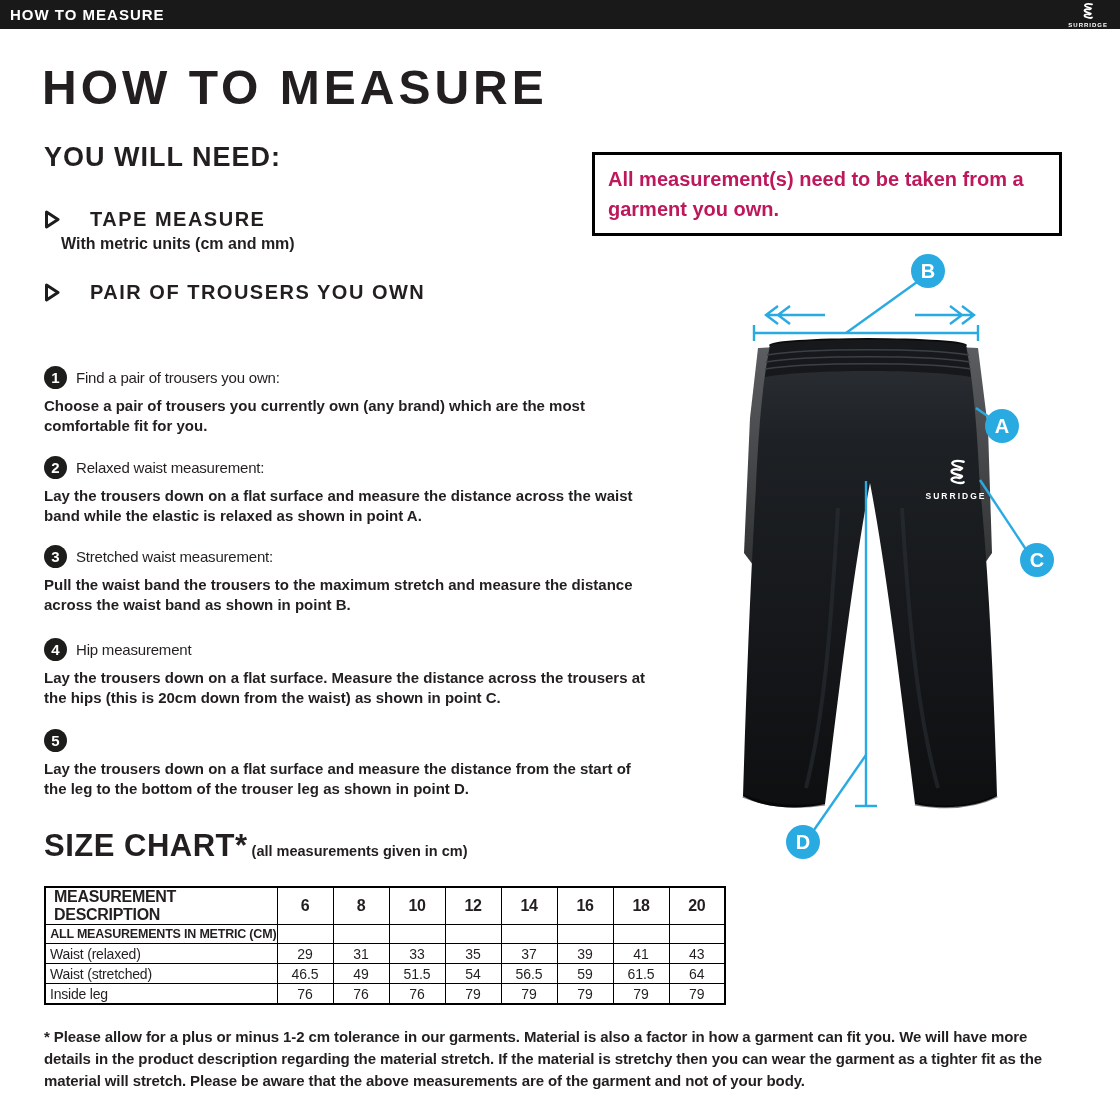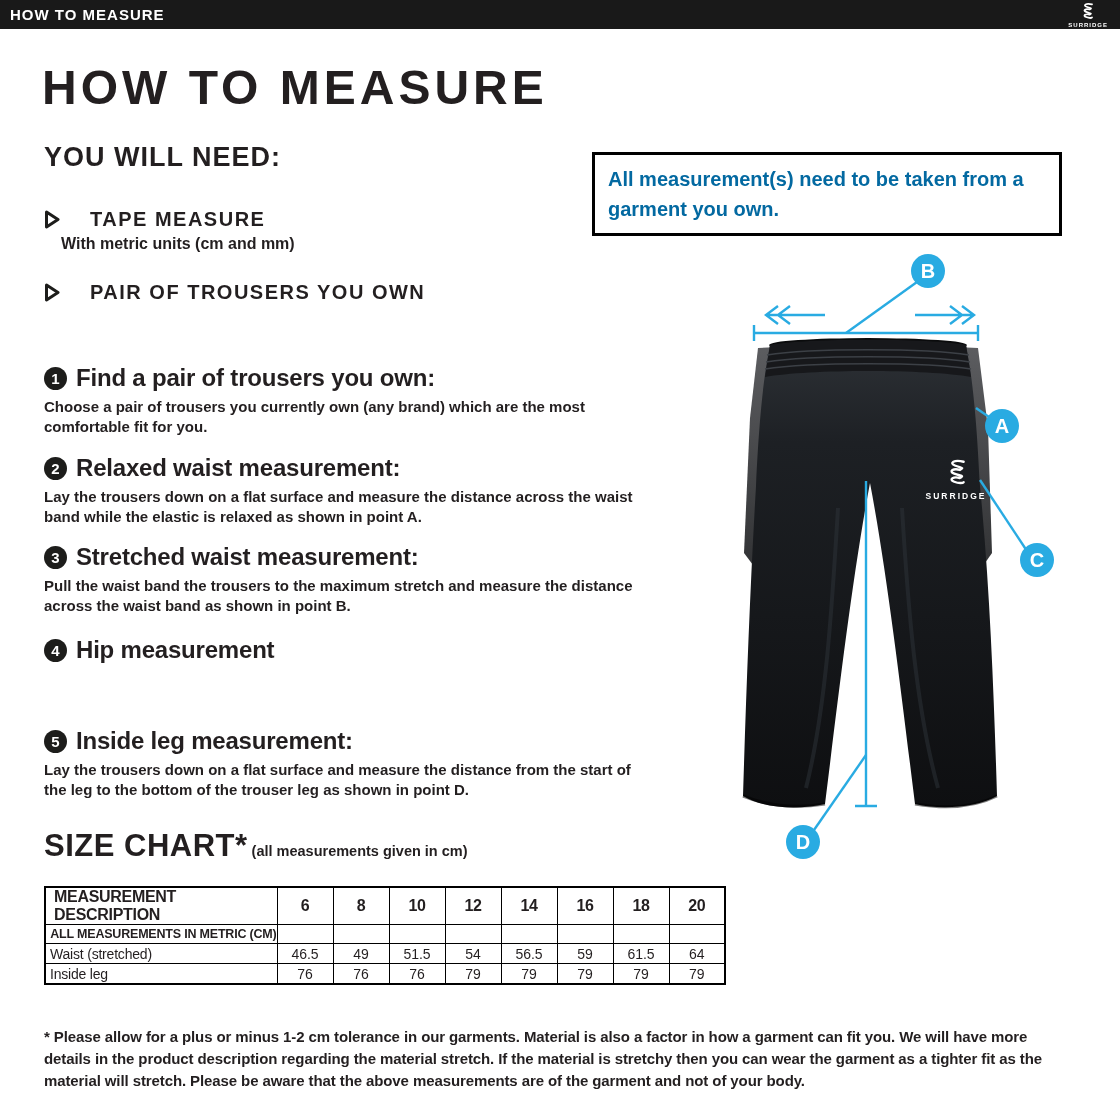--- a/index.html
+++ b/index.html
@@ -13,47 +13,47 @@
   .topbar{left:0;top:0;width:1120px;height:29px;background:#191919;display:flex;align-items:center;justify-content:space-between;padding:0 10px;box-sizing:border-box;}
   .topbar-title{color:#fff;font-weight:700;font-size:15px;letter-spacing:1px;}
   .topbar-logo{display:flex;flex-direction:column;align-items:center;margin-right:2px;}
   .topbar-logo .brand-text{color:#fff;font-size:6px;font-weight:700;letter-spacing:1px;line-height:1;margin-top:1px;}
 
   
   .h1{left:42px;top:64px;font-size:48px;font-weight:700;letter-spacing:4px;line-height:1;}
   .h2{left:44px;top:144px;font-size:27px;font-weight:700;letter-spacing:1px;line-height:1;}
 
   
-  .notebox{left:592px;top:152px;width:470px;box-sizing:border-box;border:3px solid #000;padding:9px 13px;font-size:20px;font-weight:700;line-height:1.5;color:#0369a1;}
+  .notebox{left:592px;top:152px;width:470px;box-sizing:border-box;border:3px solid #000;padding:9px 13px;font-size:20px;font-weight:700;line-height:1.5;color:#be185d;}
 
   
   .need{left:44px;width:560px;}
   .need-head{display:flex;align-items:center;gap:29px;}
   .need-label{font-size:20px;font-weight:700;letter-spacing:1.5px;line-height:1;}
   .need-desc{font-size:16px;font-weight:700;margin-top:5px;margin-left:17px;line-height:1.2;}
 
   
   .step{left:44px;width:612px;}
   .step-head{display:flex;align-items:center;gap:9px;}
   .step-num{width:23px;height:23px;border-radius:50%;background:#1d1d1b;color:#fff;font-size:15px;font-weight:700;display:flex;align-items:center;justify-content:center;flex:0 0 23px;}
-  .step-title{font-size:24px;font-weight:700;letter-spacing:-0.2px;line-height:1;}
+  .step-title{font-size:15px;font-weight:400;letter-spacing:-0.2px;line-height:1;}
   .step-body{font-size:15px;font-weight:700;line-height:1.33;margin-top:7px;}
 
   
   .sizechart-head{left:44px;top:830px;display:flex;align-items:baseline;gap:4px;}
   .sizechart-title{font-size:31px;font-weight:700;letter-spacing:0.5px;line-height:1;}
   .sizechart-sub{font-size:14.5px;font-weight:700;}
 
   table.sizes{left:44px;top:886px;border-collapse:collapse;border:2px solid #000;table-layout:fixed;}
   table.sizes th,table.sizes td{border:1px solid #000;padding:0;}
   table.sizes col.lbl{width:232px;}
   table.sizes col.val{width:56px;}
   table.sizes th{height:24px;font-size:16px;font-weight:700;letter-spacing:-0.3px;}
   table.sizes th.lblcell{text-align:left;padding-left:8px;}
-  table.sizes .metric-row td{height:18px;font-size:12.5px;font-weight:700;text-align:right;padding-left:4px;letter-spacing:-0.2px;}
+  table.sizes .metric-row td{height:18px;font-size:12.5px;font-weight:700;text-align:center;padding-left:4px;letter-spacing:-0.2px;}
   table.sizes tbody td{height:19px;font-size:14px;text-align:center;}
   table.sizes tbody td.lblcell{text-align:left;padding-left:4px;letter-spacing:-0.2px;}
 
   
   .disclaimer{left:44px;top:1026px;width:1032px;font-size:15px;font-weight:700;line-height:1.45;letter-spacing:-0.1px;}
 
   
   .figure{left:740px;top:248px;width:340px;height:670px;}
 </style>
 </head>
@@ -115,26 +115,26 @@
     <span class="step-title">Stretched waist measurement:</span>
   </div>
   <div class="step-body">Pull the waist band the trousers to the maximum stretch and measure the distance across the waist band as shown in point B.</div>
 </div>
 
 <div class="abs step" style="top:638px;">
   <div class="step-head">
     <span class="step-num">4</span>
     <span class="step-title">Hip measurement</span>
   </div>
+  <div class="step-body">Lay the trousers down on a flat surface. Measure the distance across the trousers at the hips (this is 20cm down from the waist) as shown in point C.</div>
 </div>
 
 <div class="abs step" style="top:729px;">
   <div class="step-head">
     <span class="step-num">5</span>
-    <span class="step-title">Inside leg measurement:</span>
   </div>
   <div class="step-body">Lay the trousers down on a flat surface and measure the distance from the start of the leg to the bottom of the trouser leg as shown in point D.</div>
 </div>
 
 <svg class="abs figure" viewBox="0 0 340 670">
   <defs>
     <linearGradient id="gBody" x1="0" y1="0" x2="0" y2="1">
       <stop offset="0" stop-color="#2e3237"></stop>
       <stop offset="0.22" stop-color="#1d2024"></stop>
       <stop offset="1" stop-color="#0e0f11"></stop>
@@ -245,20 +245,31 @@
       <td></td>
         <td></td>
         <td></td>
         <td></td>
         <td></td>
         <td></td>
         <td></td>
         <td></td>
     </tr>
     <tr>
+      <td class="lblcell">Waist (relaxed)</td>
+      <td>29</td>
+      <td>31</td>
+      <td>33</td>
+      <td>35</td>
+      <td>37</td>
+      <td>39</td>
+      <td>41</td>
+      <td>43</td>
+    </tr>
+    <tr>
       <td class="lblcell">Waist (stretched)</td>
       <td>46.5</td>
       <td>49</td>
       <td>51.5</td>
       <td>54</td>
       <td>56.5</td>
       <td>59</td>
       <td>61.5</td>
       <td>64</td>
     </tr>

